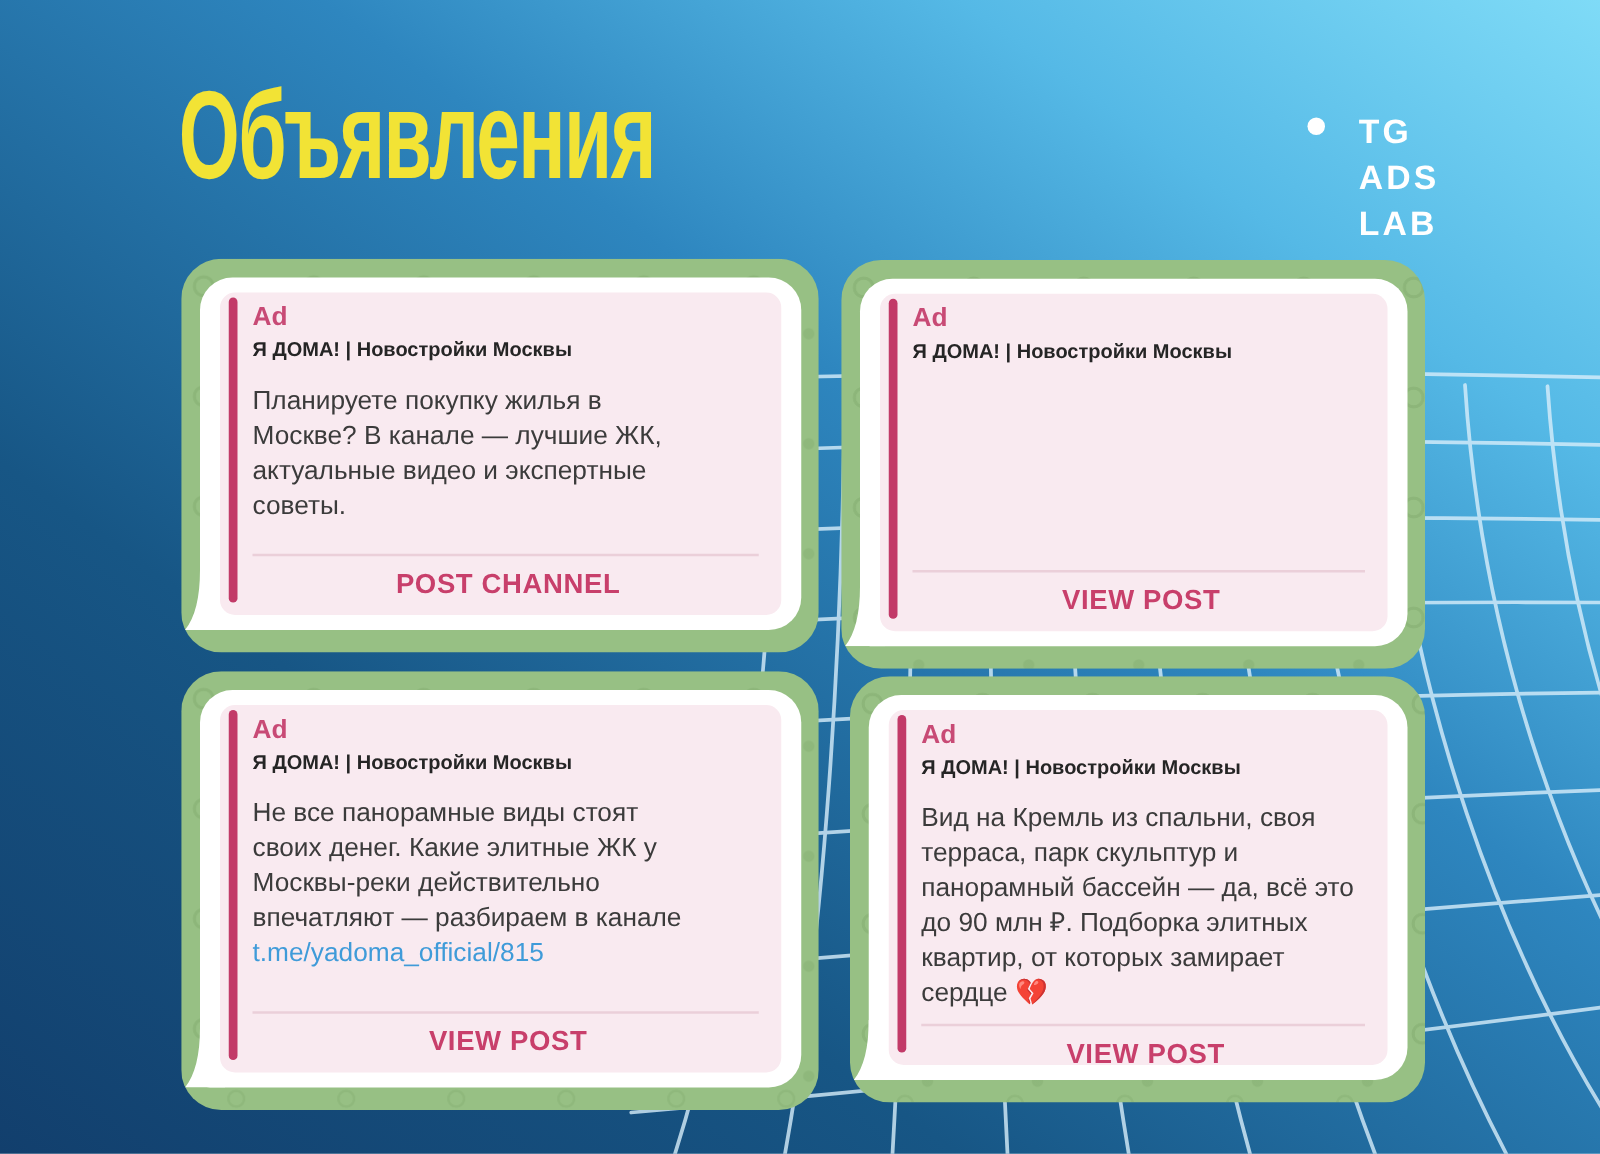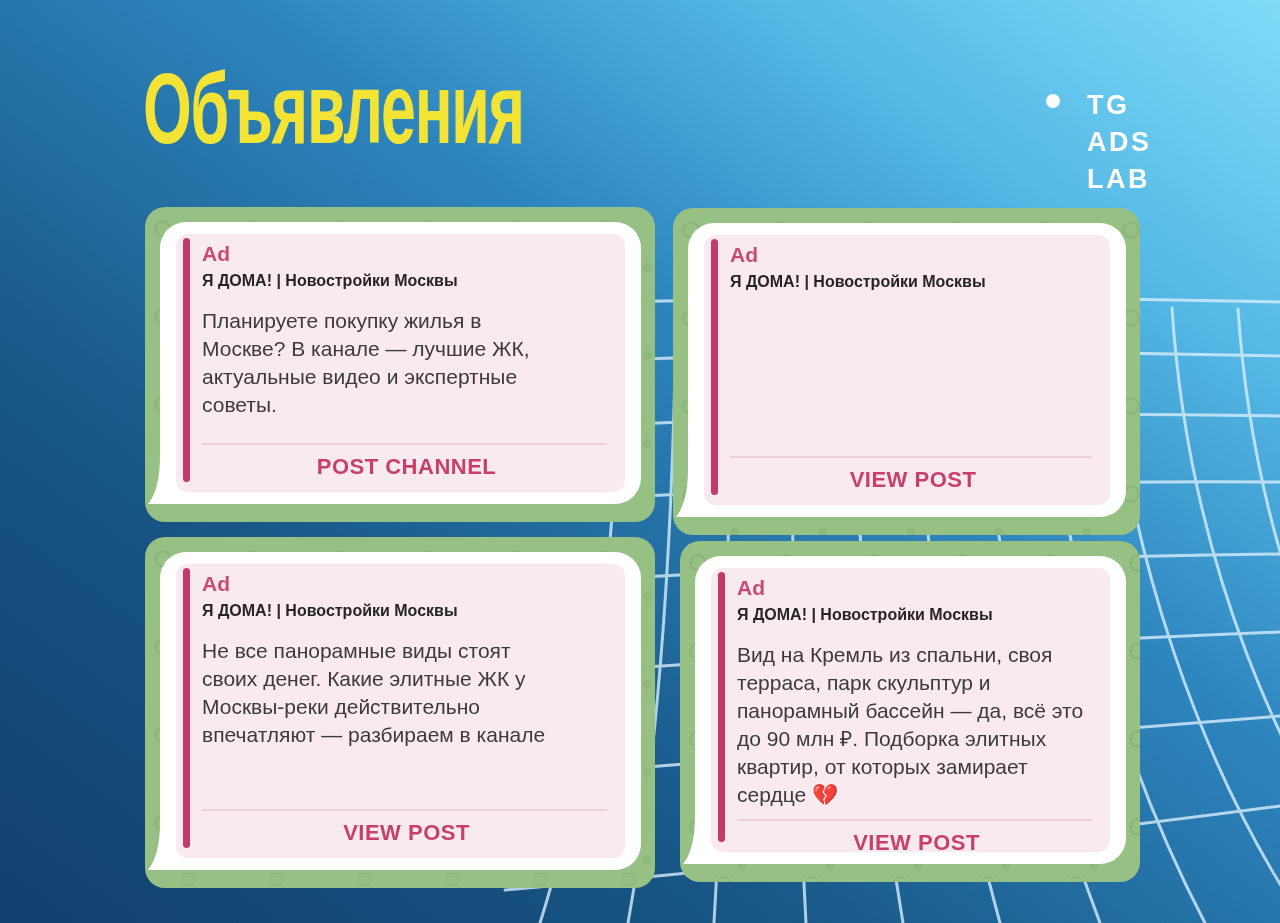--- a/index.html
+++ b/index.html
@@ -15,21 +15,21 @@
     font-size:98px;font-weight:700;color:#f2e335;line-height:1;
     transform:scale(0.64,1.02);transform-origin:left top;letter-spacing:-2px;
     white-space:nowrap;
   }
   .logo{position:absolute;left:1046px;top:44px;display:flex;gap:27px;margin-top:43px;}
   .logo-dot{width:14px;height:14px;border-radius:50%;background:#ffffff;margin-top:7px;}
   .logo-lines{display:flex;flex-direction:column;}
   .logo-line{color:#ffffff;font-weight:700;font-size:27px;line-height:37px;letter-spacing:2.5px;}
 
   .card{
-    position:absolute;border-radius:20px;background-color:#97c084;
+    position:absolute;border-radius:32px;background-color:#97c084;
     background-image:
       radial-gradient(circle at 18px 22px, rgba(86,128,66,0) 6px, rgba(86,128,66,.16) 6.5px 8.5px, rgba(86,128,66,0) 9px),
       radial-gradient(circle at 62px 60px, rgba(86,128,66,.13) 0 4px, rgba(86,128,66,0) 5px),
       radial-gradient(circle at 44px 78px, rgba(86,128,66,0) 5px, rgba(86,128,66,.12) 5.5px 7px, rgba(86,128,66,0) 7.5px);
     background-size:88px 88px;
   }
   .card1{left:145px;top:207px;width:510px;height:315px;}
   .card2{left:673px;top:208px;width:467px;height:327px;}
   .card3{left:145px;top:537px;width:510px;height:351px;}
   .card4{left:680px;top:541px;width:460px;height:341px;}
@@ -142,21 +142,21 @@
     <svg class="tail" viewBox="0 0 32 48">
         <path d="M12 0 C12 22 8 38 0 48 L32 48 L32 0 Z" fill="#ffffff"></path>
       </svg>
     <div class="ad-panel">
       <div class="accent-bar"></div>
       <div class="ad-label">Ad</div>
       <div class="ad-channel">Я ДОМА! | Новостройки Москвы</div>
       <div class="ad-body"><span>Не все панорамные виды стоят
 своих денег. Какие элитные ЖК у
 Москвы-реки действительно
-впечатляют — разбираем в канале</span></div>
+впечатляют — разбираем в канале</span><a class="ad-link" href="#">t.me/yadoma_official/815</a></div>
       <div class="bottom-block">
         <div class="divider"></div>
         <div class="ad-button">VIEW POST</div>
       </div>
     </div>
   </div>
 </div>
 
 <div class="card card4">
   <div class="bubble">

